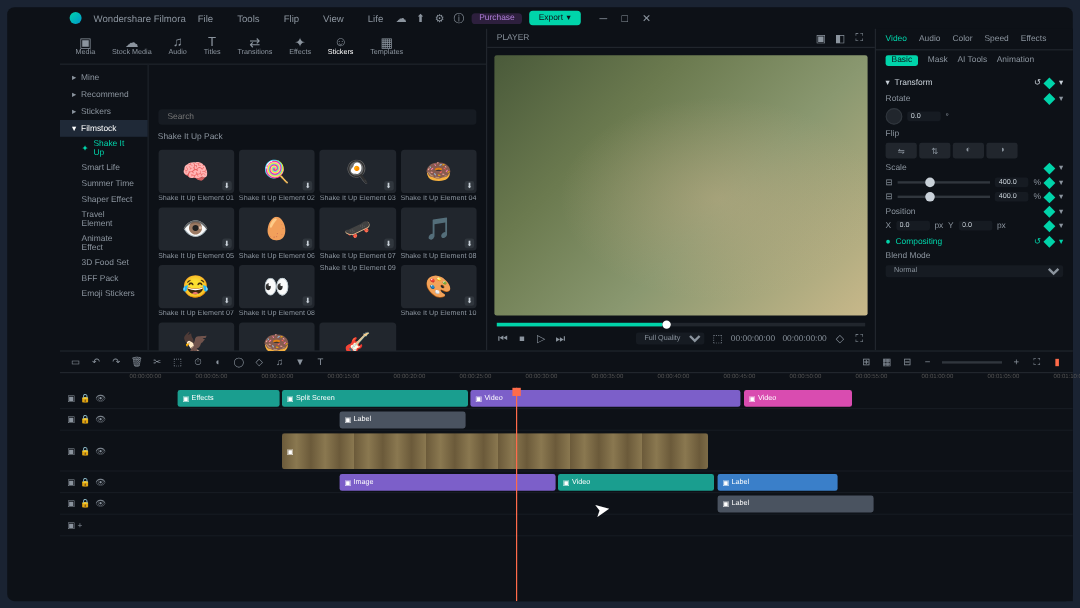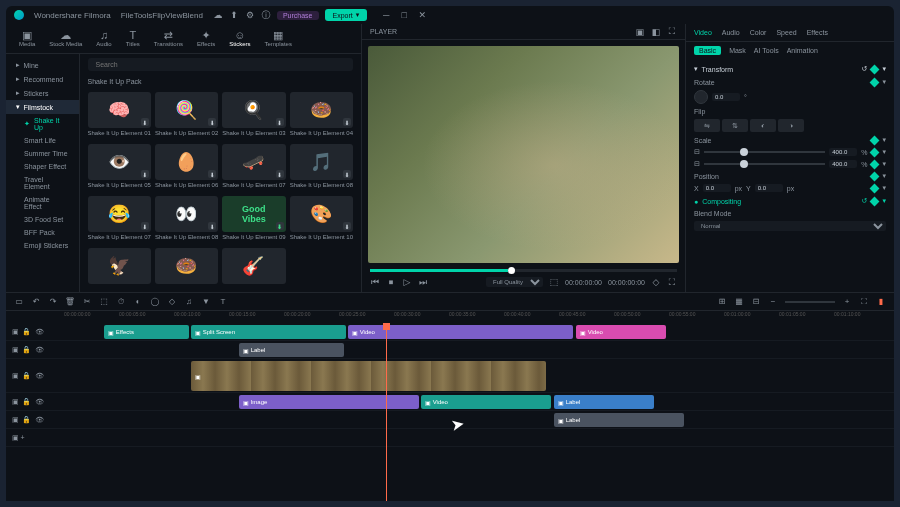--- a/index.html
+++ b/index.html
@@ -1,42 +1,42 @@
 <!DOCTYPE html>
 <html><head>
 <meta charset="utf-8">
 <style>
 *{margin:0;padding:0;box-sizing:border-box;font-family:-apple-system,BlinkMacSystemFont,'Segoe UI',sans-serif;}
 body{background:#1a2332;width:900px;height:507px;overflow:hidden;padding:6px;}
-.app{background:#0d1117;border-radius:6px;width:100%;height:100%;display:flex;flex-direction:column;color:#c9d1d9;font-size:9px;}
+.app{background:#0d1117;border-radius:6px;width:100%;height:100%;display:flex;flex-direction:column;color:#c9d1d9;font-size:9px;padding-left:44px;}
 .titlebar{height:18px;display:flex;align-items:center;padding:0 8px;gap:10px;}
 .logo{width:10px;height:10px;border-radius:50%;background:linear-gradient(135deg,#00d4aa,#0099cc);}
 .app-name{font-size:8px;color:#8b949e;}
-.menu-bar{display:flex;gap:0;font-size:8px;color:#8b949e;}
+.menu-bar{display:flex;gap:20px;font-size:8px;color:#8b949e;}
 .menu-item{cursor:pointer;}
 .title-center{flex:1;text-align:center;font-size:8px;color:#8b949e;}
 .title-right{display:flex;gap:6px;align-items:center;}
 .ico{width:10px;height:10px;display:inline-flex;align-items:center;justify-content:center;color:#8b949e;font-size:9px;}
 .btn-purchase{background:#2d1f3d;color:#b07fd9;padding:1px 6px;border-radius:3px;font-size:7px;}
 .btn-export{background:#00d4aa;color:#0d1117;padding:2px 8px;border-radius:3px;font-size:7px;display:flex;align-items:center;gap:3px;}
 .window-controls{display:flex;gap:8px;margin-left:8px;}
 .main{display:flex;height:268px;}
 .panel-media{width:356px;display:flex;flex-direction:column;border-right:1px solid #21262d;}
 .media-tabs{height:30px;display:flex;align-items:center;gap:0;border-bottom:1px solid #21262d;padding:0 6px;}
 .media-tab{display:flex;flex-direction:column;align-items:center;gap:1px;padding:2px 7px;font-size:6px;color:#8b949e;cursor:pointer;}
 .media-tab.active{color:#fff;}
 .media-tab .ico{font-size:11px;}
 .media-body{display:flex;flex:1;overflow:hidden;}
 .tree{width:96px;background:#0d1117;border-right:1px solid #21262d;padding:4px 0;font-size:7px;}
 .tree-item{padding:3px 10px;color:#8b949e;display:flex;align-items:center;gap:4px;cursor:pointer;}
 .tree-item.sub{padding-left:18px;}
 .tree-item.active{background:#1f2937;color:#fff;}
 .tree-item.highlight{color:#00d4aa;}
 .grid-area{flex:1;display:flex;flex-direction:column;background:#0d1117;}
-.search-bar{padding:4px 8px;}
+.search-bar{padding:4px 8px;margin-top:33px;}
 .search-input{background:#161b22;border:none;color:#8b949e;padding:3px 8px;border-radius:3px;width:100%;font-size:7px;}
 .pack-title{padding:3px 8px;font-size:7px;color:#8b949e;}
 .grid{display:grid;grid-template-columns:repeat(4,1fr);gap:4px;padding:4px 8px;overflow-y:auto;flex:1;}
 .grid-item{display:flex;flex-direction:column;gap:2px;}
 .thumb{width:100%;height:36px;background:#21262d;border-radius:3px;display:flex;align-items:center;justify-content:center;font-size:18px;position:relative;}
 .thumb .dl{position:absolute;bottom:2px;right:2px;width:8px;height:8px;background:#30363d;border-radius:2px;font-size:6px;display:flex;align-items:center;justify-content:center;}
 .grid-label{font-size:6px;color:#8b949e;text-align:left;white-space:nowrap;overflow:hidden;}
 .panel-player{width:324px;display:flex;flex-direction:column;border-right:1px solid #21262d;}
 .player-header{height:16px;display:flex;align-items:center;justify-content:space-between;padding:0 8px;font-size:7px;color:#8b949e;border-bottom:1px solid #21262d;}
 .preview{flex:1;background:linear-gradient(135deg,#4a5a3a 0%,#6b7a4f 30%,#8a9870 60%,#c8b88a 100%);margin:6px;border-radius:2px;position:relative;overflow:hidden;}
@@ -94,21 +94,21 @@
 
 <div class="app">
   <div class="titlebar">
     <div class="logo"></div>
     <div class="app-name">Wondershare Filmora</div>
     <div class="menu-bar">
       <span class="menu-item">File</span>
       <span class="menu-item">Tools</span>
       <span class="menu-item">Flip</span>
       <span class="menu-item">View</span>
-      <span class="menu-item">Blend</span>
+      <span class="menu-item">Life</span>
     </div>
     <div class="title-right">
       <span class="ico">☁</span>
       <span class="ico">⬆</span>
       <span class="ico">⚙</span>
       <span class="ico">ⓘ</span>
       <span class="btn-purchase">Purchase</span>
       <span class="btn-export"><span>Export</span> ▾</span>
       <div class="window-controls">
         <span class="ico">─</span>
@@ -269,21 +269,20 @@
                 <div class="grid-label">Shake It Up Element 07</div>
               </div>
             <div class="grid-item">
                 <div class="thumb">
                   <span>👀</span>
                   <span class="dl">⬇</span>
                 </div>
                 <div class="grid-label">Shake It Up Element 08</div>
               </div>
             <div class="grid-item">
-                <div class="thumb" style="background:#1a3d2a;color:#3de089;font-size:9px;font-weight:bold;">Good<br>Vibes<span class="dl">⬇</span></div>
                 <div class="grid-label">Shake It Up Element 09</div>
               </div>
             <div class="grid-item">
                 <div class="thumb">
                   <span>🎨</span>
                   <span class="dl">⬇</span>
                 </div>
                 <div class="grid-label">Shake It Up Element 10</div>
               </div>
             <div class="grid-item">

